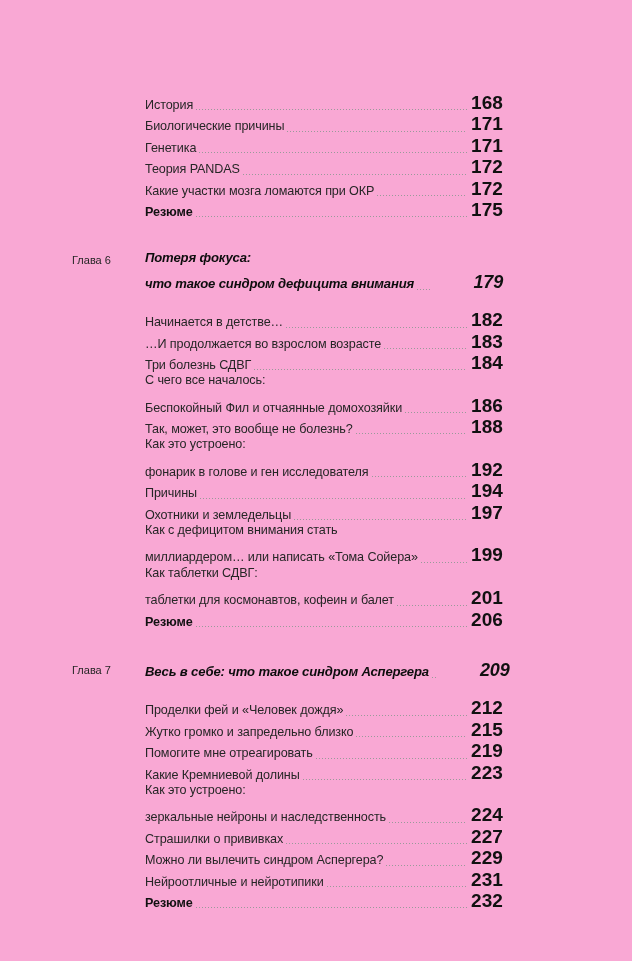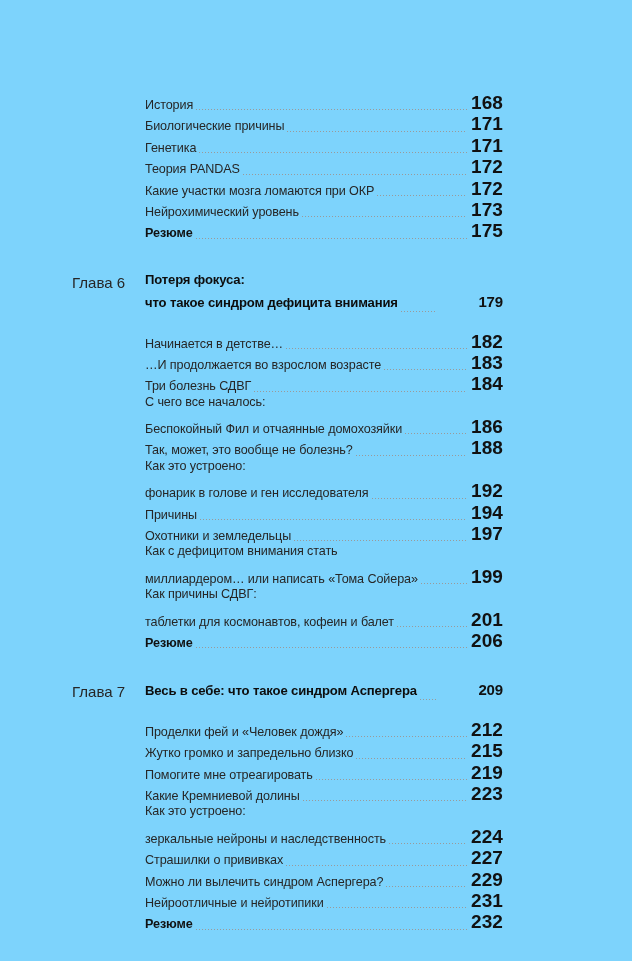--- a/index.html
+++ b/index.html
@@ -12,21 +12,21 @@
     height: 961px;
     font-family: "Liberation Sans", "DejaVu Sans", sans-serif;
     color: #262626;
     -webkit-font-smoothing: antialiased;
   }
 
   .page {
     position: relative;
     width: 632px;
     height: 961px;
-    background: #7dd3fc;
+    background: #f9a8d4;
     box-sizing: border-box;
     padding: 92px 129px 0 72px;
   }
 
   .toc { display: block; }
 
   
   .row {
     display: flex;
     align-items: baseline;
@@ -78,38 +78,39 @@
   .chapter {
     margin-top: 30px;
     position: relative;
   }
   .chapter-head {
     display: flex;
     align-items: flex-start;
   }
   .chapter-num {
     flex: 0 0 73px;
-    font-size: 15px;
+    font-size: 11px;
     color: #262626;
     line-height: 21.4px;
     white-space: nowrap;
   }
   .chapter-title-wrap {
     flex: 1 1 auto;
     min-width: 0;
   }
   .chapter-title-line {
     display: flex;
     align-items: baseline;
     height: 21.4px;
     font-size: 13.1px;
     font-weight: bold;
     color: #0d0d0d;
     letter-spacing: -0.15px;
     white-space: nowrap;
+    font-style: italic;
   }
   .chapter-title-line .label { flex: 0 0 auto; padding-right: 3px; }
   .chapter-title-line .leader {
     flex: 1 1 auto;
     position: relative;
     min-width: 6px;
     height: 1px;
     align-self: flex-end;
     transform: translateY(-3px);
     overflow: hidden;
@@ -119,21 +120,21 @@
     position: absolute;
     left: 0; right: 0; bottom: 0;
     height: 1px;
     background-image: linear-gradient(to right, #9a9a9a 0 1px, transparent 1px 3px);
     background-size: 3px 1px;
     background-repeat: repeat-x;
   }
   .chapter-title-line .pageno {
     flex: 0 0 auto;
     font-weight: bold;
-    font-size: 15px;
+    font-size: 18px;
     color: #111111;
     min-width: 24px;
     text-align: center;
     padding-left: 3px;
     margin-left: 39px;
   }
 
   .chapter-entries {
     margin-left: 73px;
     margin-top: 16px;
@@ -165,25 +166,20 @@
         </div>
         <div class="row">
           <span class="label">Теория PANDAS</span>
           <span class="leader"></span>
           <span class="pageno">172</span>
         </div>
         <div class="row">
           <span class="label">Какие участки мозга ломаются при ОКР</span>
           <span class="leader"></span>
           <span class="pageno">172</span>
-        </div>
-        <div class="row">
-          <span class="label">Нейрохимический уровень</span>
-          <span class="leader"></span>
-          <span class="pageno">173</span>
         </div>
         <div class="row strong">
           <span class="label">Резюме</span>
           <span class="leader"></span>
           <span class="pageno">175</span>
         </div>
       </div>
       <div class="chapter">
         <div class="chapter-head">
           <div class="chapter-num">Глава 6</div>
@@ -247,21 +243,21 @@
           </div>
           <div class="row plain">
             <span class="label">Как с дефицитом внимания стать</span>
           </div>
           <div class="row">
             <span class="label">миллиардером… или написать «Тома Сойера»</span>
             <span class="leader"></span>
             <span class="pageno">199</span>
           </div>
           <div class="row plain">
-            <span class="label">Как причины СДВГ:</span>
+            <span class="label">Как таблетки СДВГ:</span>
           </div>
           <div class="row">
             <span class="label">таблетки для космонавтов, кофеин и балет</span>
             <span class="leader"></span>
             <span class="pageno">201</span>
           </div>
           <div class="row strong">
             <span class="label">Резюме</span>
             <span class="leader"></span>
             <span class="pageno">206</span>

